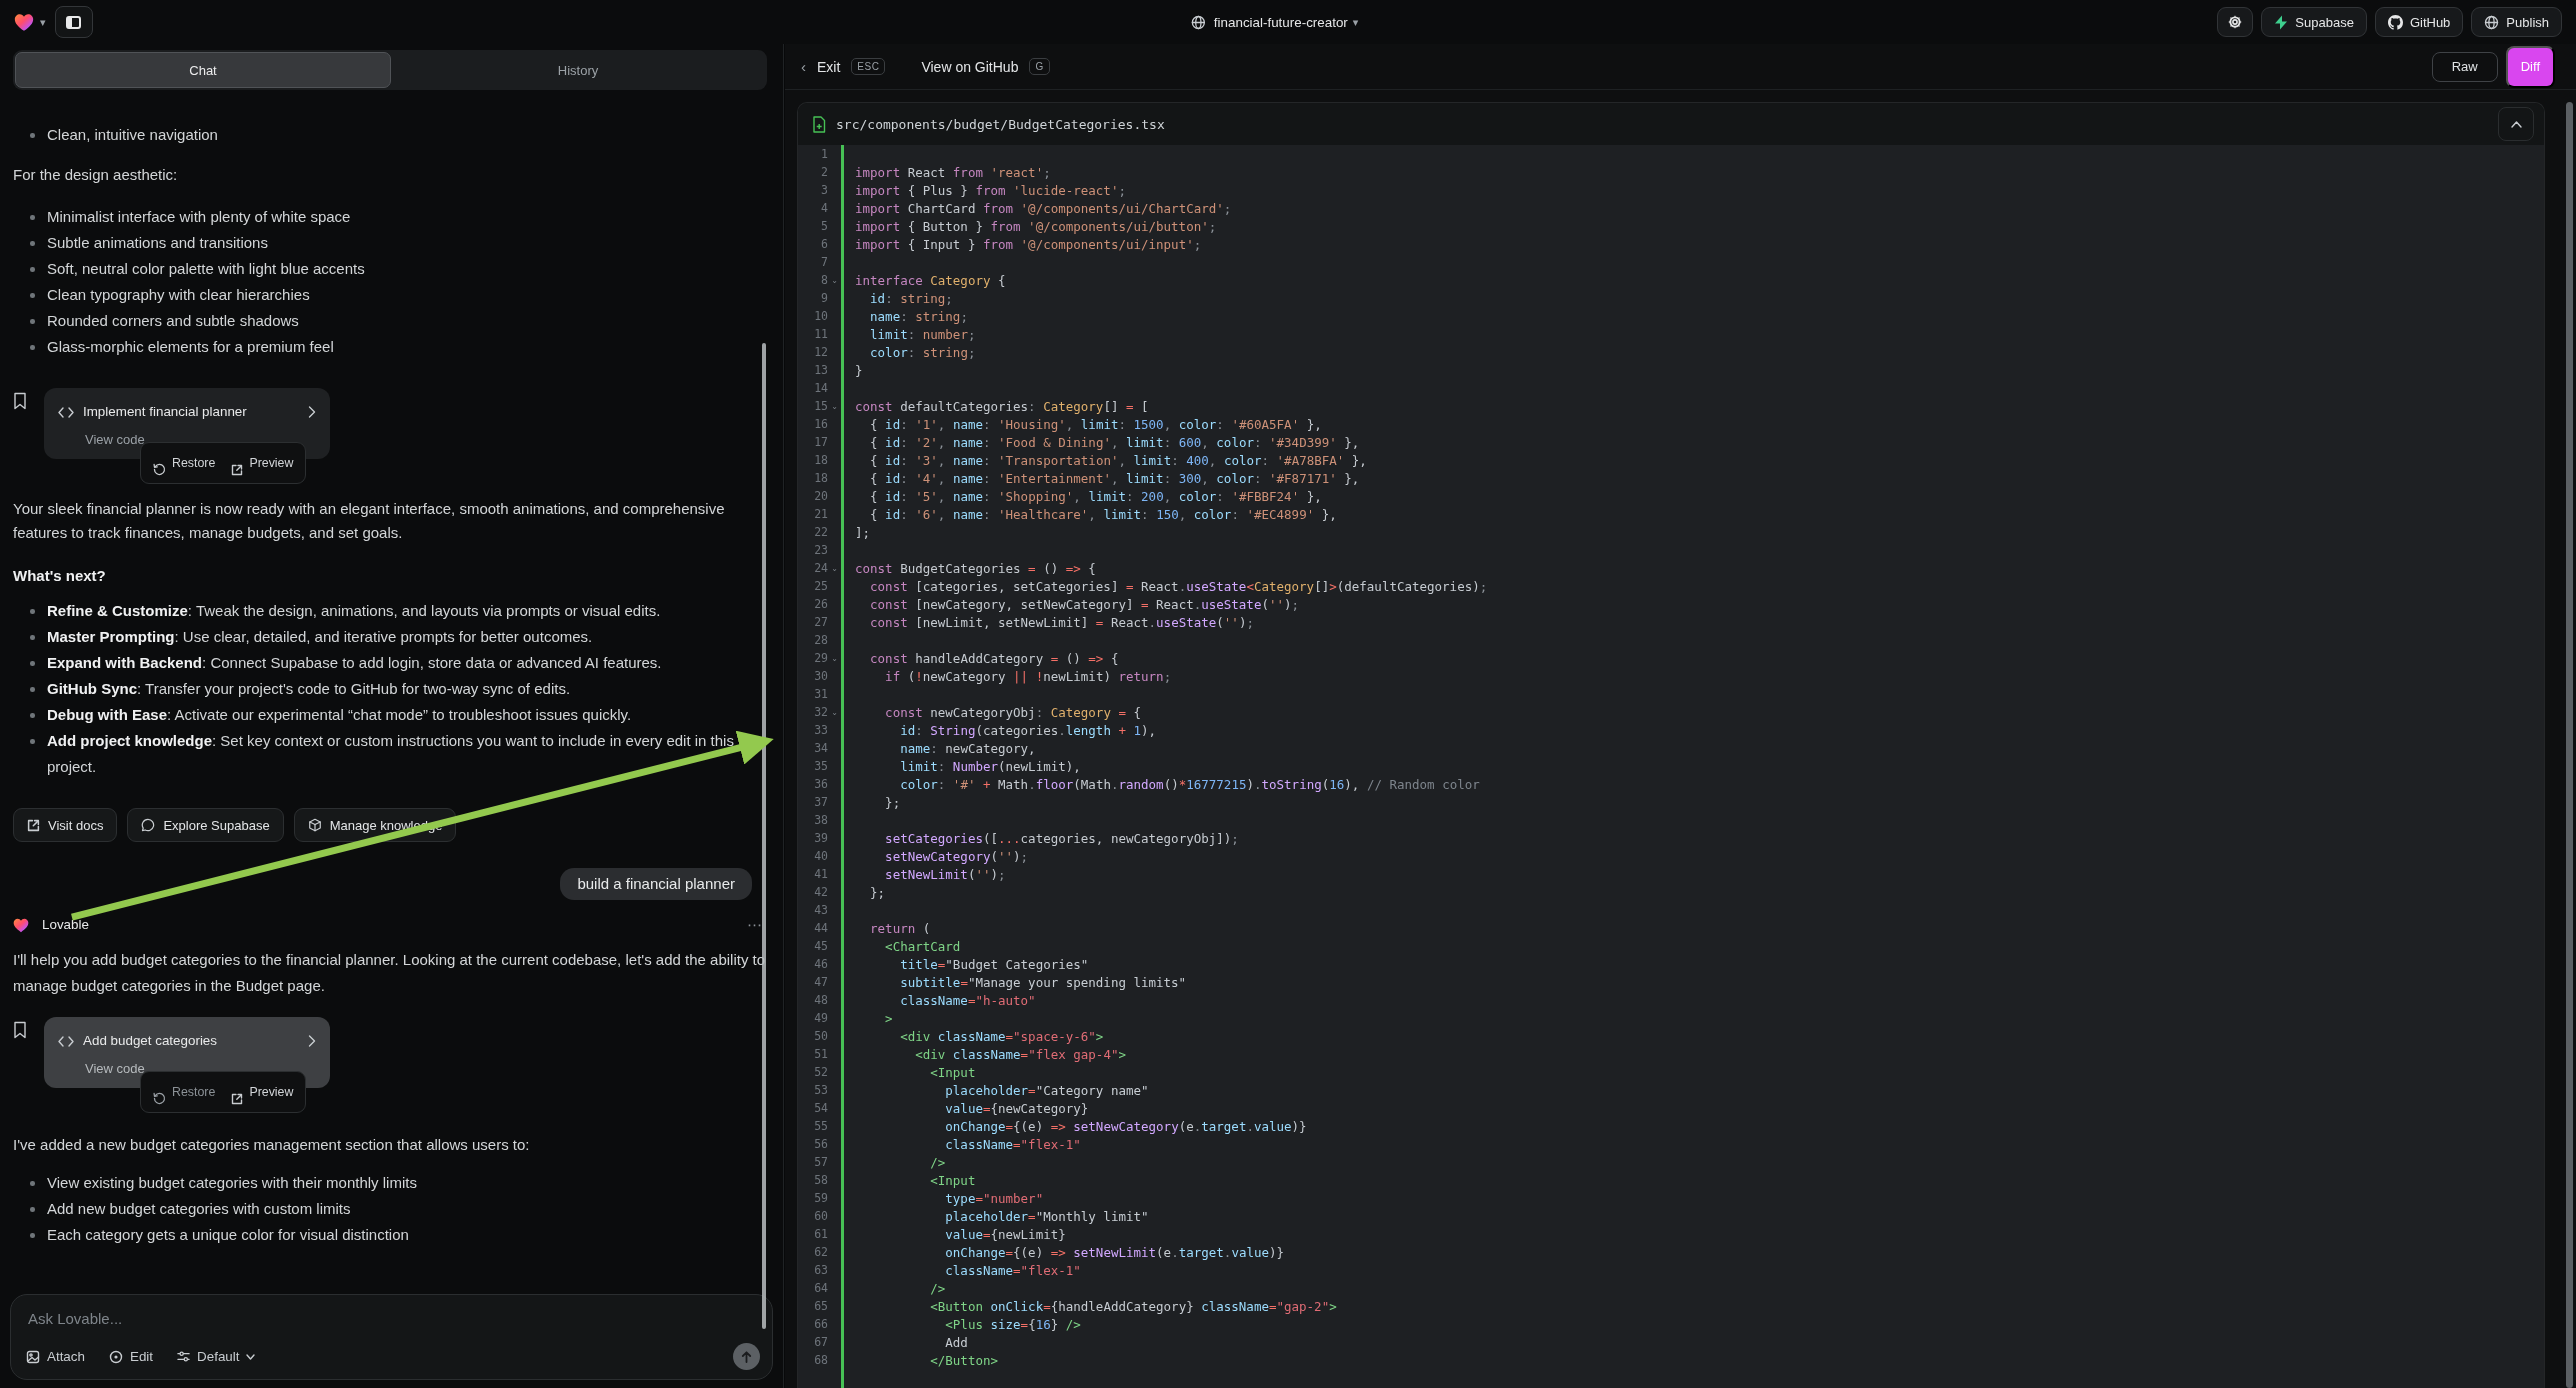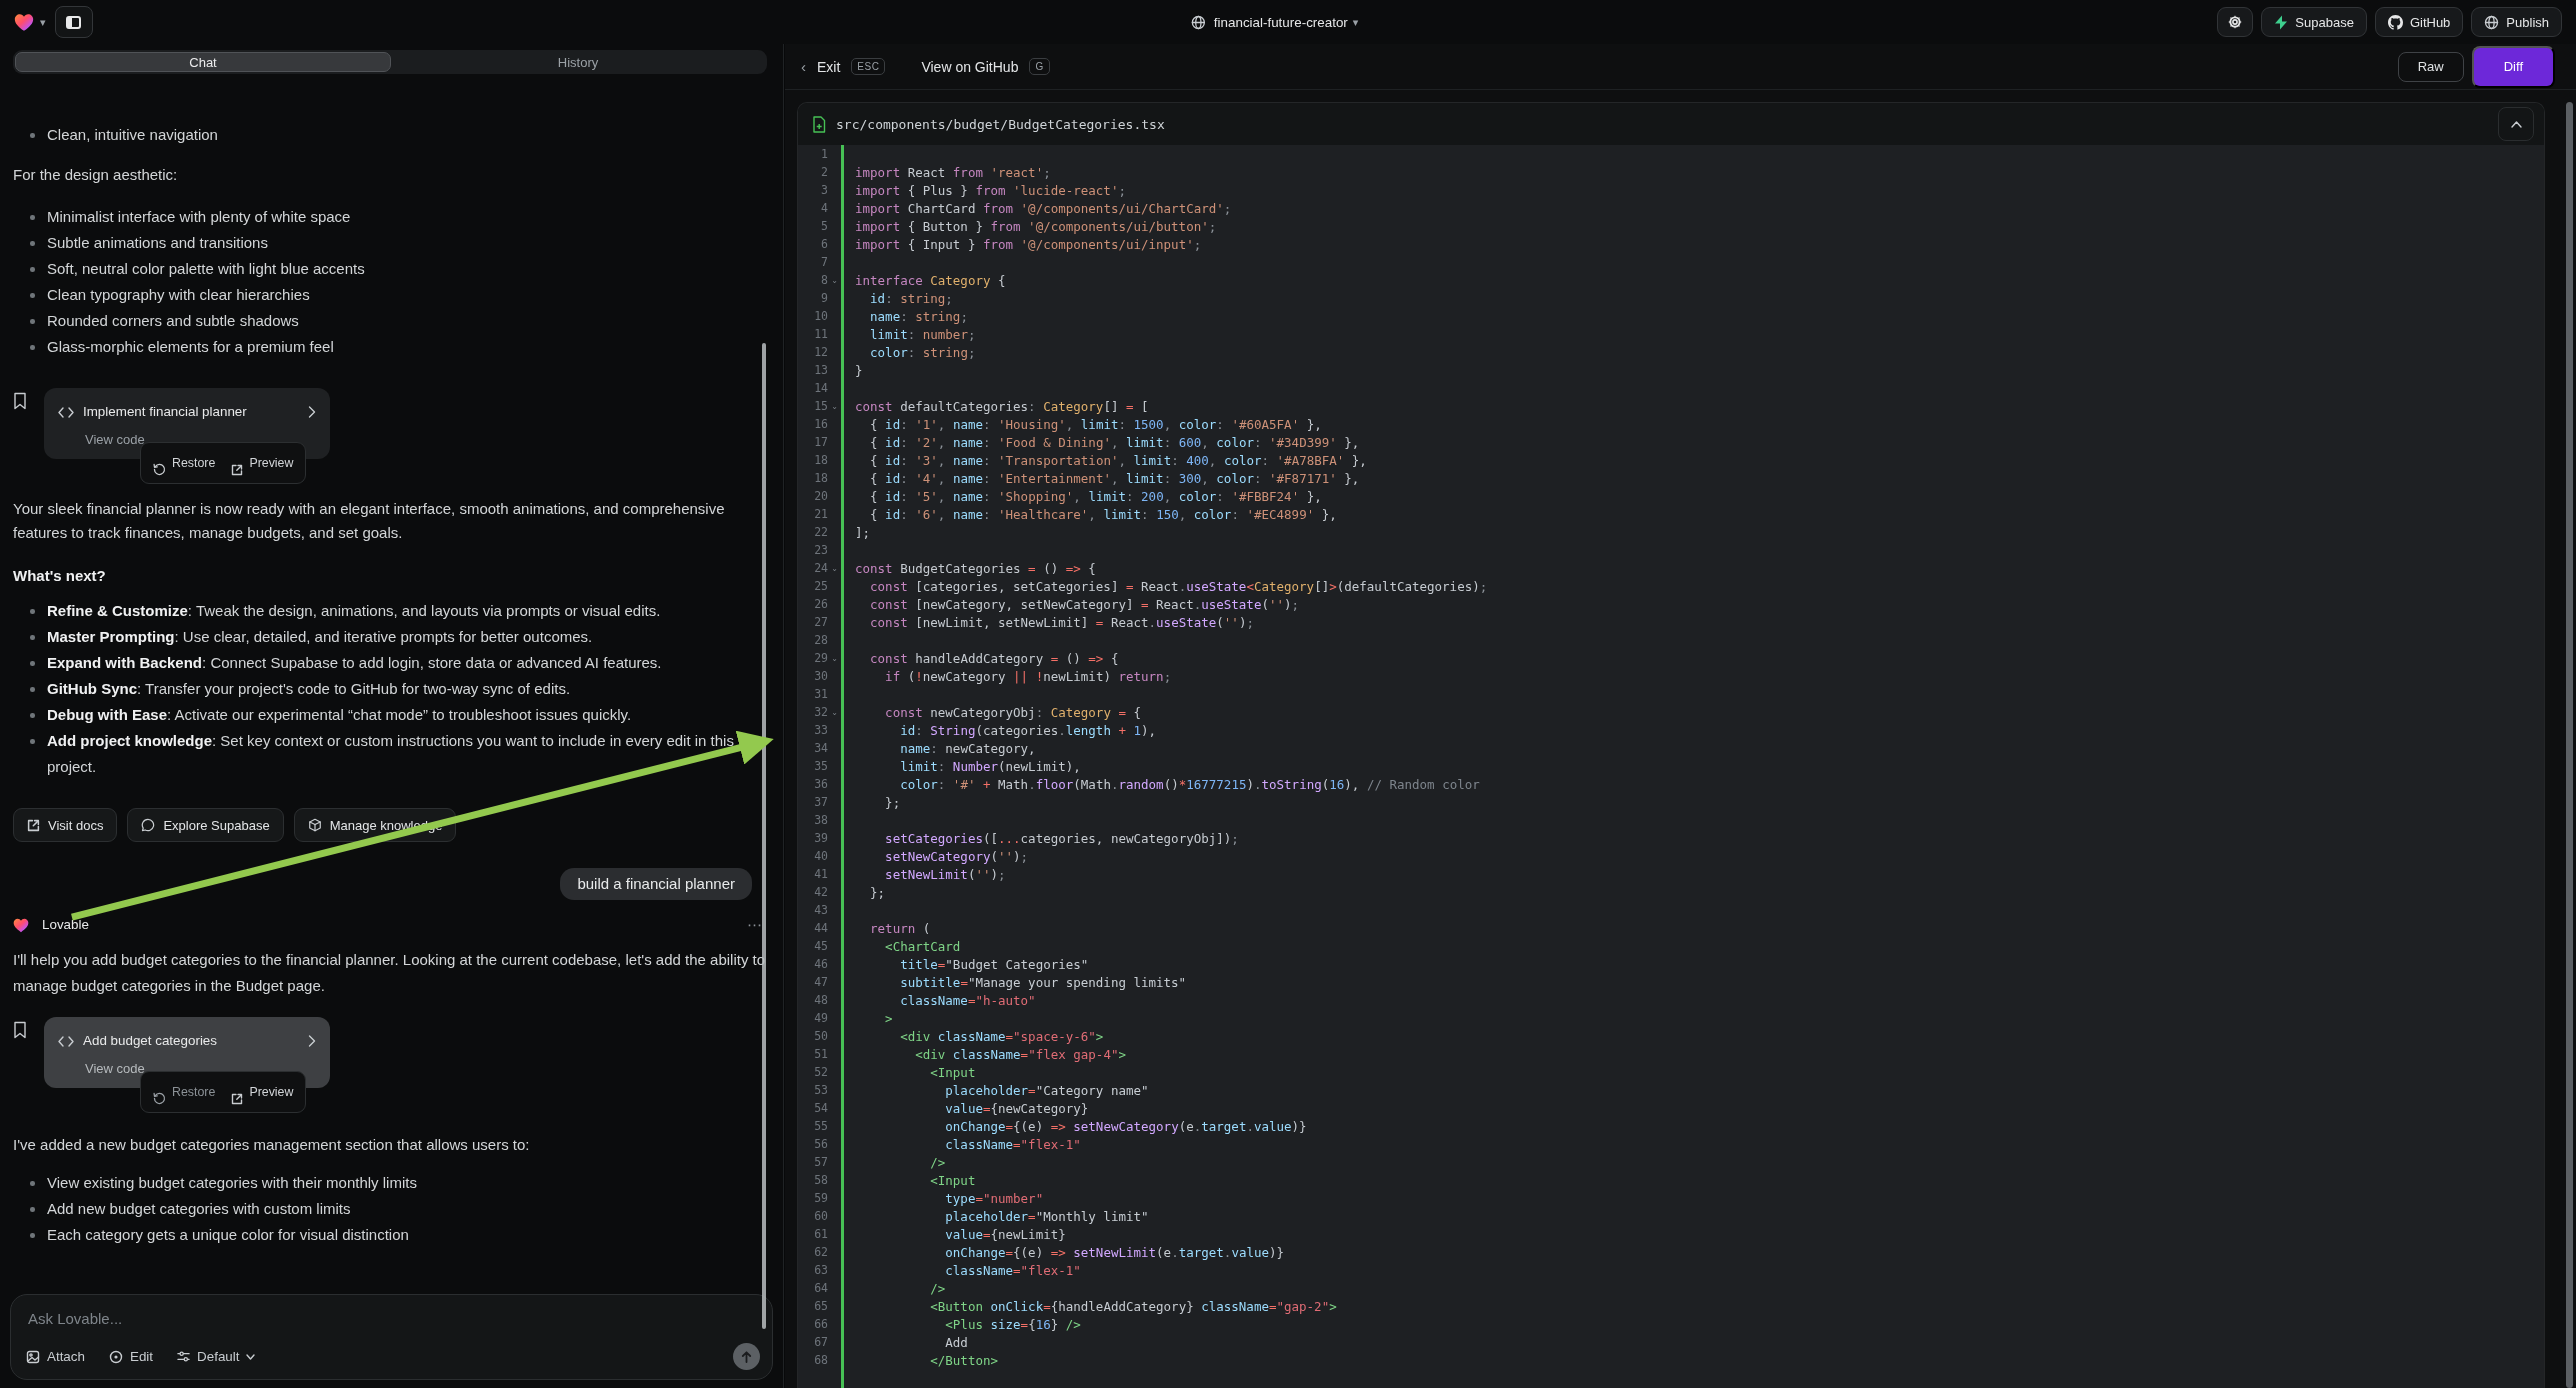--- a/index.html
+++ b/index.html
@@ -17,21 +17,21 @@
   .panel-ic{width:15px;height:13px;border:2px solid #e8e9ea;border-radius:3px;position:relative;box-sizing:border-box;}
   .panel-ic::before{content:'';position:absolute;left:0;top:0;bottom:0;width:4px;background:#e8e9ea;}
   .tb-center{position:absolute;left:50%;top:0;height:44px;transform:translateX(-58%);
              display:flex;align-items:center;gap:8px;color:#e6e7e8;font-size:13.4px;}
   .tb-right{display:flex;align-items:center;gap:8px;}
   .tb-btn{height:30px;border:1px solid #313437;border-radius:9px;background:#17191b;color:#e6e7e8;
           font-size:13px;display:flex;align-items:center;gap:7px;padding:0 12px;}
   .tb-btn.icon-only{width:36px;padding:0;justify-content:center;}
   
   .chat{position:absolute;left:0;top:44px;width:784px;bottom:0;background:#0b0c0d;border-right:1px solid #202325;box-sizing:border-box;}
-  .tabs{position:absolute;left:13px;right:16px;top:6px;height:24px;background:#1b1d1f;border-radius:9px;
+  .tabs{position:absolute;left:13px;right:16px;top:6px;height:40px;background:#1b1d1f;border-radius:9px;
         display:flex;padding:2px;box-sizing:border-box;}
   .tab{flex:1;display:flex;align-items:center;justify-content:center;font-size:13px;color:#9ba1a6;border-radius:7px;}
   .tab.sel{background:#37393c;border:1px solid #505357;color:#ececed;}
   .chat-scroll{position:absolute;left:0;right:0;top:82px;bottom:100px;padding:0 13px;overflow:hidden;box-sizing:border-box;
                font-size:15px;line-height:26px;color:#d3d6d8;}
   .chat-scroll p{margin:0;}
   ul.blt{list-style:none;margin:0;padding:0 0 0 34px;}
   ul.blt li{position:relative;line-height:26px;}
   ul.blt li::before{content:'';position:absolute;left:-17px;top:11px;width:4.5px;height:4.5px;border-radius:50%;background:#6f7579;}
   .bold{font-weight:bold;color:#f0f1f2;}
@@ -71,22 +71,22 @@
   .right{position:absolute;left:785px;top:44px;right:0;bottom:0;background:#0e0f10;}
   .subhead{height:46px;display:flex;align-items:center;justify-content:space-between;
            padding:0 21px 0 16px;border-bottom:1px solid #1e2123;box-sizing:border-box;}
   .sh-left{display:flex;align-items:center;gap:11px;font-size:14px;color:#e3e5e7;}
   .sh-chev{color:#9aa0a6;font-size:15px;}
   .kbd{border:1px solid #3a3d40;border-radius:5px;font-size:10px;color:#9aa0a6;padding:2px 5px;letter-spacing:0.5px;}
   .sh-gap{width:14px;}
   .sh-right{display:flex;align-items:center;gap:8px;}
   .raw-btn{height:30px;border:1px solid #3f4246;border-radius:8px;background:transparent;color:#dfe2e4;
            font-size:13px;display:flex;align-items:center;padding:0 19px;}
-  .diff-btn{height:42px;border-radius:8px;background:#6d28d9;color:#fff;font-size:13px;
-            display:flex;align-items:center;padding:0 30px;}
+  .diff-btn{height:42px;border-radius:8px;background:#d946ef;color:#fff;font-size:13px;
+            display:flex;align-items:center;padding:0 13px;}
   .code-card{position:absolute;left:12px;right:31px;top:58px;bottom:0;background:#151718;
              border:1px solid #242628;border-bottom:none;border-radius:10px 10px 0 0;overflow:hidden;box-sizing:border-box;}
   .file-head{height:42px;display:flex;align-items:center;gap:10px;padding:0 10px 0 14px;
              border-bottom:1px solid #232527;background:#131516;}
   .file-path{flex:1;font-family:"DejaVu Sans Mono", monospace;font-size:13px;color:#ced3d7;}
   .collapse-btn{width:34px;height:32px;border:1px solid #2a2d2f;border-radius:8px;display:flex;align-items:center;justify-content:center;}
   .code-area{position:absolute;left:0;right:0;top:42px;bottom:0;background:#1e2023;}
   .green-line{position:absolute;left:43px;top:0;bottom:0;width:3px;background:#47c155;}
   .cl{display:flex;align-items:center;height:18px;}
   .num{width:30px;text-align:right;color:#6e747b;font-family:"DejaVu Sans Mono", monospace;font-size:11.5px;flex:none;}

